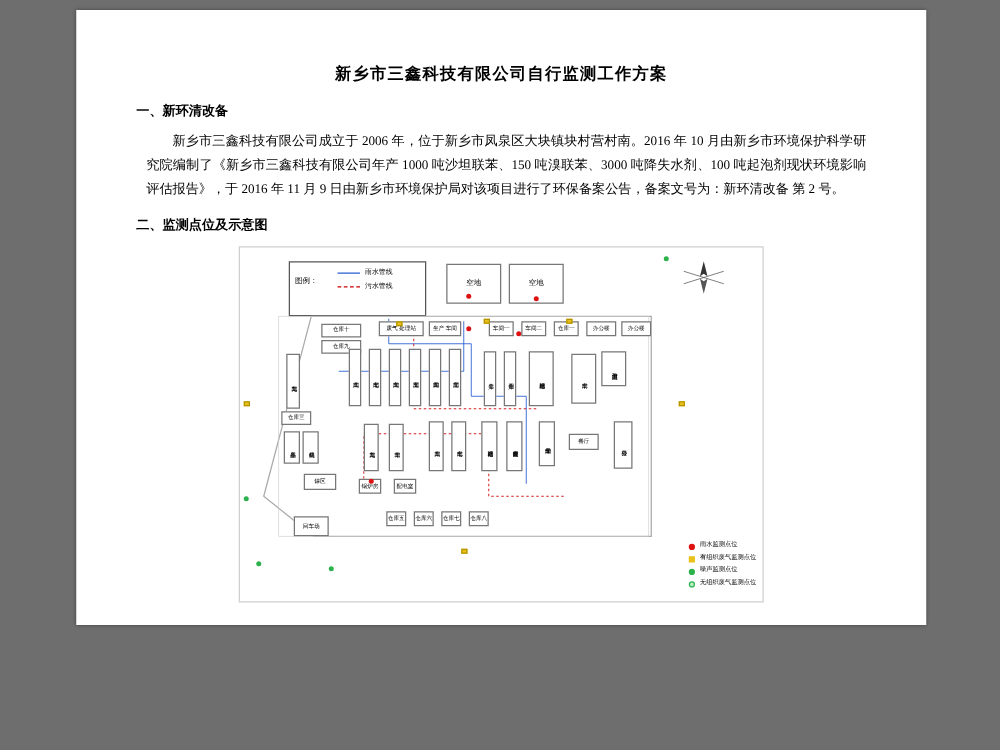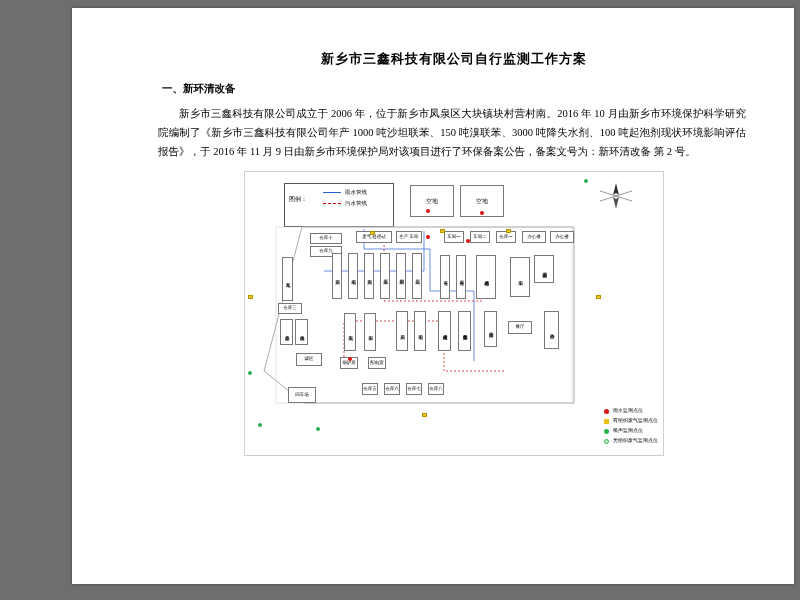--- a/index.html
+++ b/index.html
@@ -8,28 +8,27 @@
     background: #6e6e6e;
   }
   body {
     width: 800px;
     height: 600px;
     overflow: hidden;
     font-family: "Liberation Serif", serif;
   }
   .page {
     position: absolute;
-    left: 72px;
+    left: 61px;
     top: 8px;
     width: 680px;
-    height: 576px;
+    height: 492px;
     background: #ffffff;
     box-shadow: 0 0 3px rgba(0,0,0,0.4);
     overflow: hidden;
-    padding-left: 42px;
   }
   .doc-title {
     text-align: center;
     font-size: 13px;
     font-weight: bold;
     letter-spacing: 1px;
     margin-top: 42px;
     color: #000;
     font-family: "Liberation Serif", serif;
   }
@@ -37,21 +36,21 @@
     font-size: 10.5px;
     font-weight: bold;
     margin-top: 14px;
     margin-left: 48px;
     color: #000;
   }
   .para {
     font-size: 10.5px;
     line-height: 19px;
     margin-top: 8px;
-    margin-left: 44px;
+    margin-left: 56px;
     margin-right: 48px;
     text-align: justify;
     text-indent: 21px;
     color: #000;
   }
   .section-head2 {
     font-size: 10.5px;
     font-weight: bold;
     margin-top: 12px;
     margin-left: 48px;
@@ -154,20 +153,21 @@
 <body>
 
 <div class="page">
 
   <div class="doc-title">新乡市三鑫科技有限公司自行监测工作方案</div>
 
   <div class="section-head">一、新环清改备</div>
 
   <div class="para">新乡市三鑫科技有限公司成立于 2006 年，位于新乡市凤泉区大块镇块村营村南。2016 年 10 月由新乡市环境保护科学研究院编制了《新乡市三鑫科技有限公司年产 1000 吨沙坦联苯、150 吨溴联苯、3000 吨降失水剂、100 吨起泡剂现状环境影响评估报告》，于 2016 年 11 月 9 日由新乡市环境保护局对该项目进行了环保备案公告，备案文号为：新环清改备 第 2 号。</div>
 
+  <div class="section-head2">二、监测点位及示意图</div>
 
   <div class="map-wrap">
     <div class="map-frame"></div>
 
     <div class="legend-box">
       <div class="legend-title">图例：</div>
       <div class="legend-rows">
         <div class="legend-row">
           <span class="legend-line"></span>
           <span>雨水管线</span>

